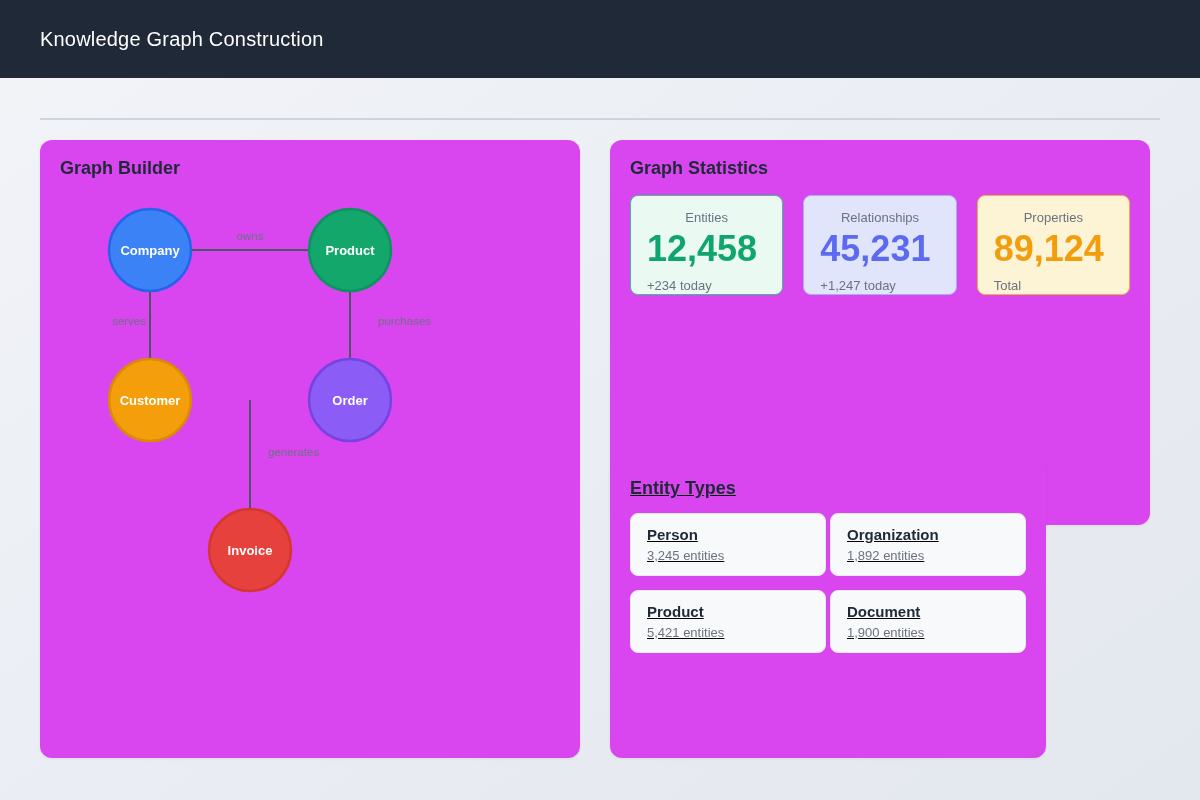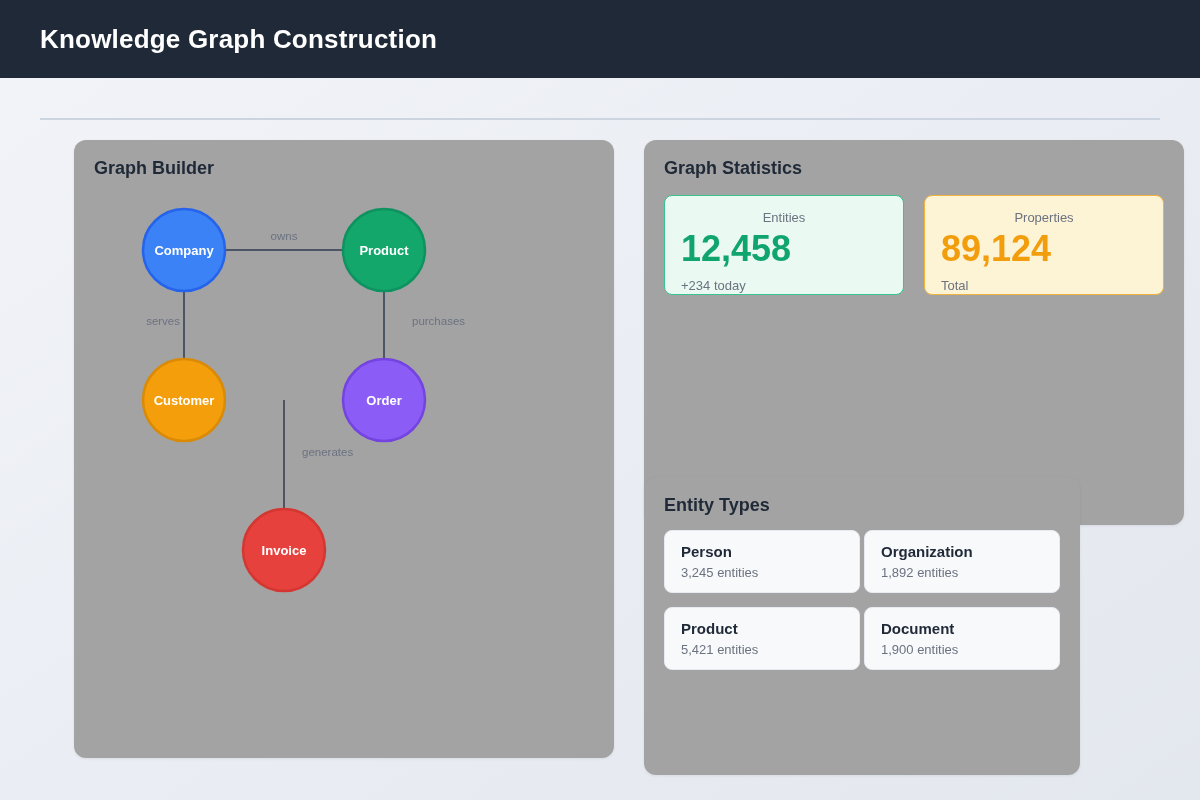--- a/index.html
+++ b/index.html
@@ -7,33 +7,32 @@
   body {
     width: 1200px; height: 800px;
     position: relative; overflow: hidden;
     font-family: "Liberation Sans", sans-serif;
     background: linear-gradient(145deg, #f2f4f8 0%, #ebeef4 45%, #e3e7ee 100%);
   }
   .app-header {
     height: 78px; background: #1f2937;
     display: flex; align-items: center; padding: 0 40px;
   }
-  .app-title { color: #ffffff; font-size: 26px; font-weight: bold; letter-spacing: .2px; }
+  .app-title { color: #ffffff; font-size: 20px; font-weight: normal; letter-spacing: .2px; }
   .divider {
     position: absolute; left: 40px; right: 40px; top: 118px;
     height: 2px; background: #ccd4df;
   }
   .panel {
-    position: absolute; background: #a3a3a3; border-radius: 12px;
+    position: absolute; background: #d946ef; border-radius: 12px;
     box-shadow: 0 1px 3px rgba(16,24,40,.07);
-    margin-left: 34px;
   }
   .panel-graph    { left: 40px;  top: 140px; width: 540px; height: 618px; }
   .panel-stats    { left: 610px; top: 140px; width: 540px; height: 385px; }
-  .panel-entities { left: 610px; top: 477px; width: 436px; height: 298px; }
+  .panel-entities { left: 610px; top: 460px; width: 436px; height: 298px; text-decoration: underline; }
   .panel-title {
     margin: 0; padding: 18px 20px 0 20px;
     font-size: 18px; font-weight: bold; color: #1f2937;
   }
   
   .graph-svg { position: absolute; left: 0; top: 0; }
   .edge-line { stroke: #4b5563; stroke-width: 2; }
   .edge-label { fill: #6b7280; font-size: 11.5px; font-family: "Liberation Sans", sans-serif; }
   .node-circle { stroke-width: 2.5; cursor: pointer; }
   .node-label {
@@ -110,20 +109,25 @@
 </section>
 
 <section class="panel panel-stats">
   <h2 class="panel-title">Graph Statistics</h2>
   <div class="stats-row">
     <div class="stat-card" style="background: rgb(234, 250, 242); border-color: rgb(55, 196, 142);">
       <div class="stat-label">Entities</div>
       <div class="stat-value" style="color: rgb(16, 165, 110);">12,458</div>
       <div class="stat-sub">+234 today</div>
     </div>
+    <div class="stat-card" style="background: rgb(224, 229, 252); border-color: rgb(163, 174, 245);">
+      <div class="stat-label">Relationships</div>
+      <div class="stat-value" style="color: rgb(91, 106, 240);">45,231</div>
+      <div class="stat-sub">+1,247 today</div>
+    </div>
     <div class="stat-card" style="background: rgb(253, 243, 213); border-color: rgb(242, 179, 61);">
       <div class="stat-label">Properties</div>
       <div class="stat-value" style="color: rgb(242, 157, 12);">89,124</div>
       <div class="stat-sub">Total</div>
     </div>
   </div>
 </section>
 
 <section class="panel panel-entities">
   <h2 class="panel-title">Entity Types</h2>

